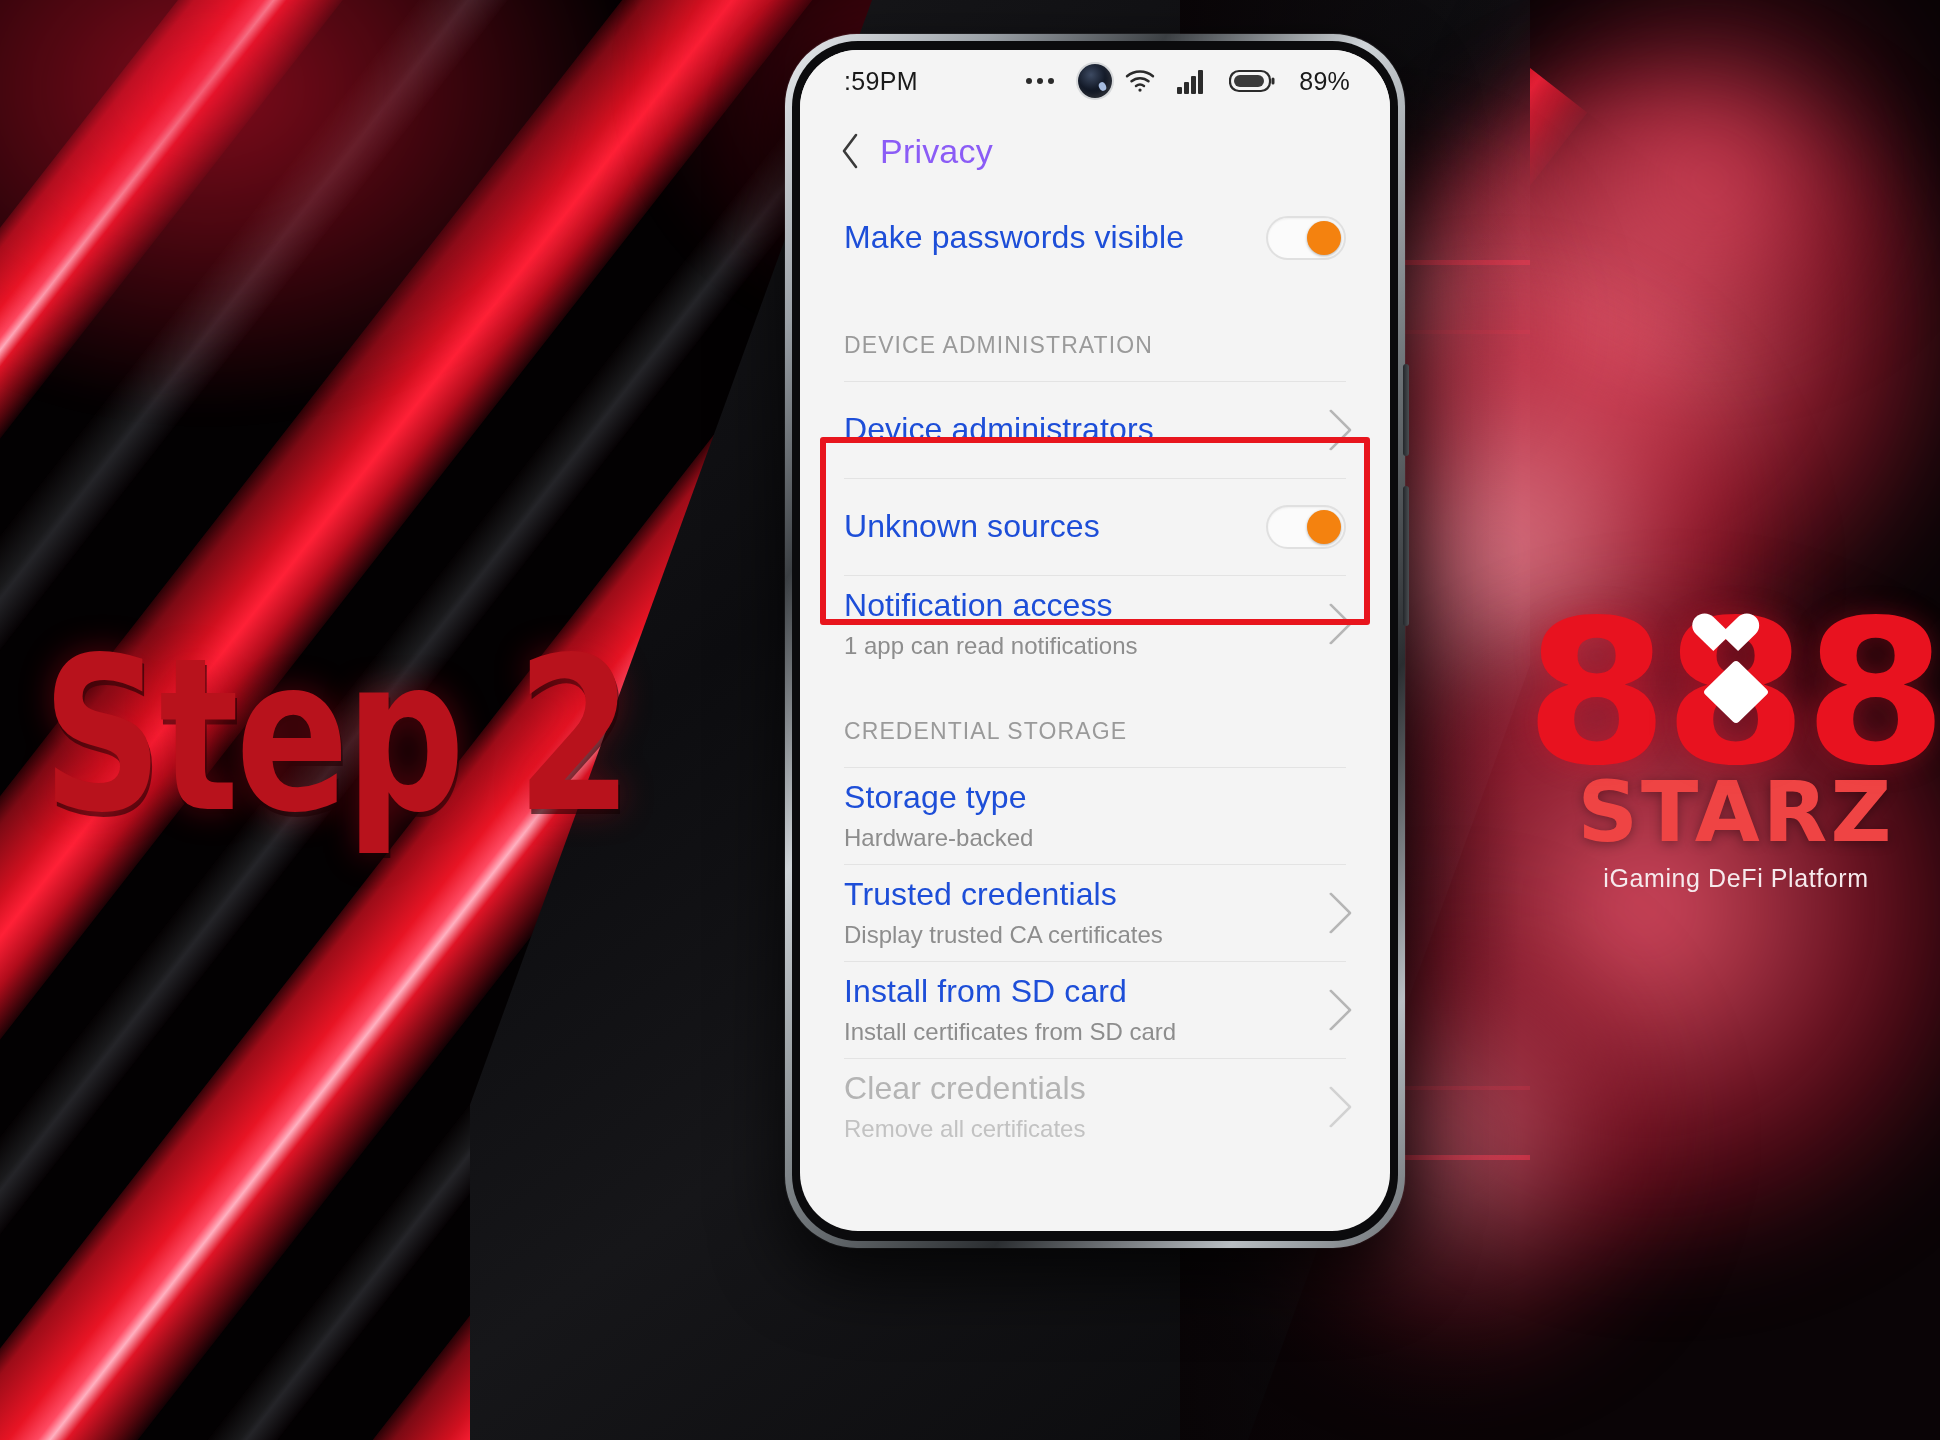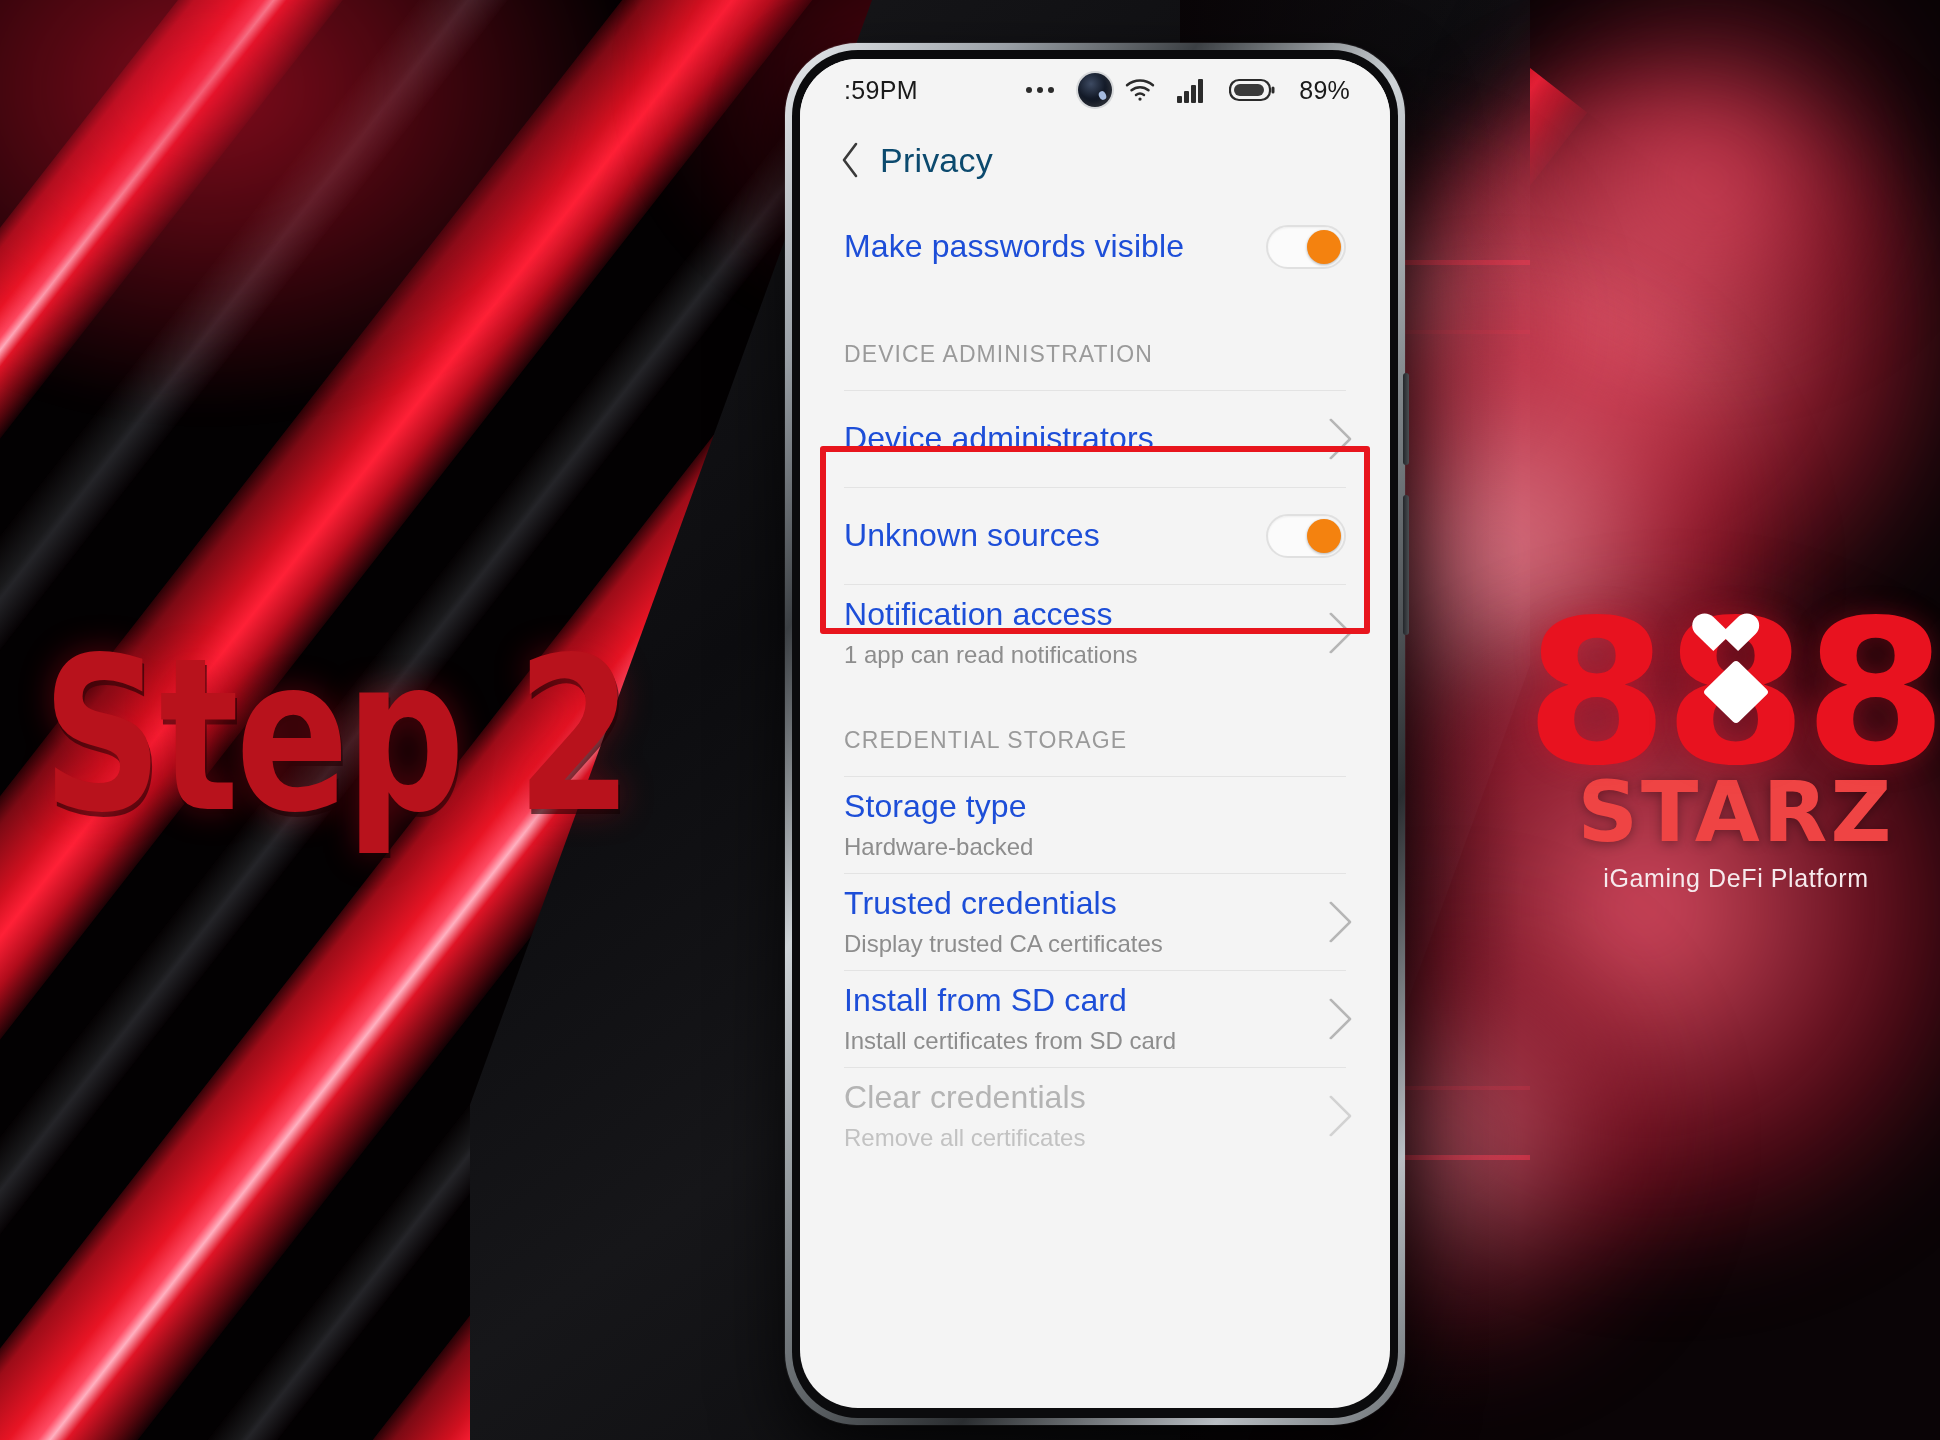--- a/index.html
+++ b/index.html
@@ -130,22 +130,22 @@
     text-shadow:0 2px 12px rgba(0,0,0,.35);
   }
   .logo-tag {
     font-family:"Liberation Sans", sans-serif;
     font-size:25px; letter-spacing:.6px; color:#f6e9ec;
     margin-top:10px; font-weight:400;
   }
 
   
   #phone {
-    position:absolute; left:785px; top:43px;
-    width:620px; height:1382px;
+    position:absolute; left:785px; top:34px;
+    width:620px; height:1214px;
     border-radius:72px;
     background:linear-gradient(125deg,#e9ecef 0%,#9aa0a6 14%,#3c4044 26%,#cfd4d8 40%,#7d8387 55%,#2a2d30 72%,#b9bec3 88%,#6d7276 100%);
     padding:7px;
     box-shadow:0 30px 70px rgba(0,0,0,.75), 0 0 0 1px rgba(255,255,255,.08);
   }
   #phone-inner {
     width:100%; height:100%; border-radius:66px;
     background:#0b0b0d; padding:9px 8px 10px 8px;
     position:relative; overflow:hidden;
   }
@@ -179,21 +179,21 @@
   }
   #status-right { margin-left:auto; display:flex; align-items:center; gap:22px; }
   .st-ico { display:flex; align-items:center; }
   .dots3 { display:flex; gap:5px; align-items:center; }
   .dots3 i { width:6px; height:6px; border-radius:50%; background:#2b2b2b; display:block; }
   #battery-pct { font-size:25px; font-weight:500; margin-left:2px; letter-spacing:.2px; }
 
   
   #appbar { height:78px; display:flex; align-items:center; padding:0 26px 0 28px; background:#f4f4f4; }
   #back-chevron { width:44px; height:44px; display:flex; align-items:center; justify-content:center; }
-  #page-title { font-size:34px; color:#0c4a6e; margin-left:8px; letter-spacing:.2px; }
+  #page-title { font-size:34px; color:#8b5cf6; margin-left:8px; letter-spacing:.2px; }
 
   
   #settings-list { background:#f4f4f4; position:relative; }
   .row {
     position:relative; padding:0 44px; display:flex; align-items:center;
     min-height:96px;
   }
   .row-text { flex:1; min-width:0; }
   .row-title { font-size:32px; color:#1d4ed8; line-height:1.18; letter-spacing:.1px; }
   .row-sub   { font-size:24px; color:#8d8d8d; margin-top:7px; line-height:1.2; }

